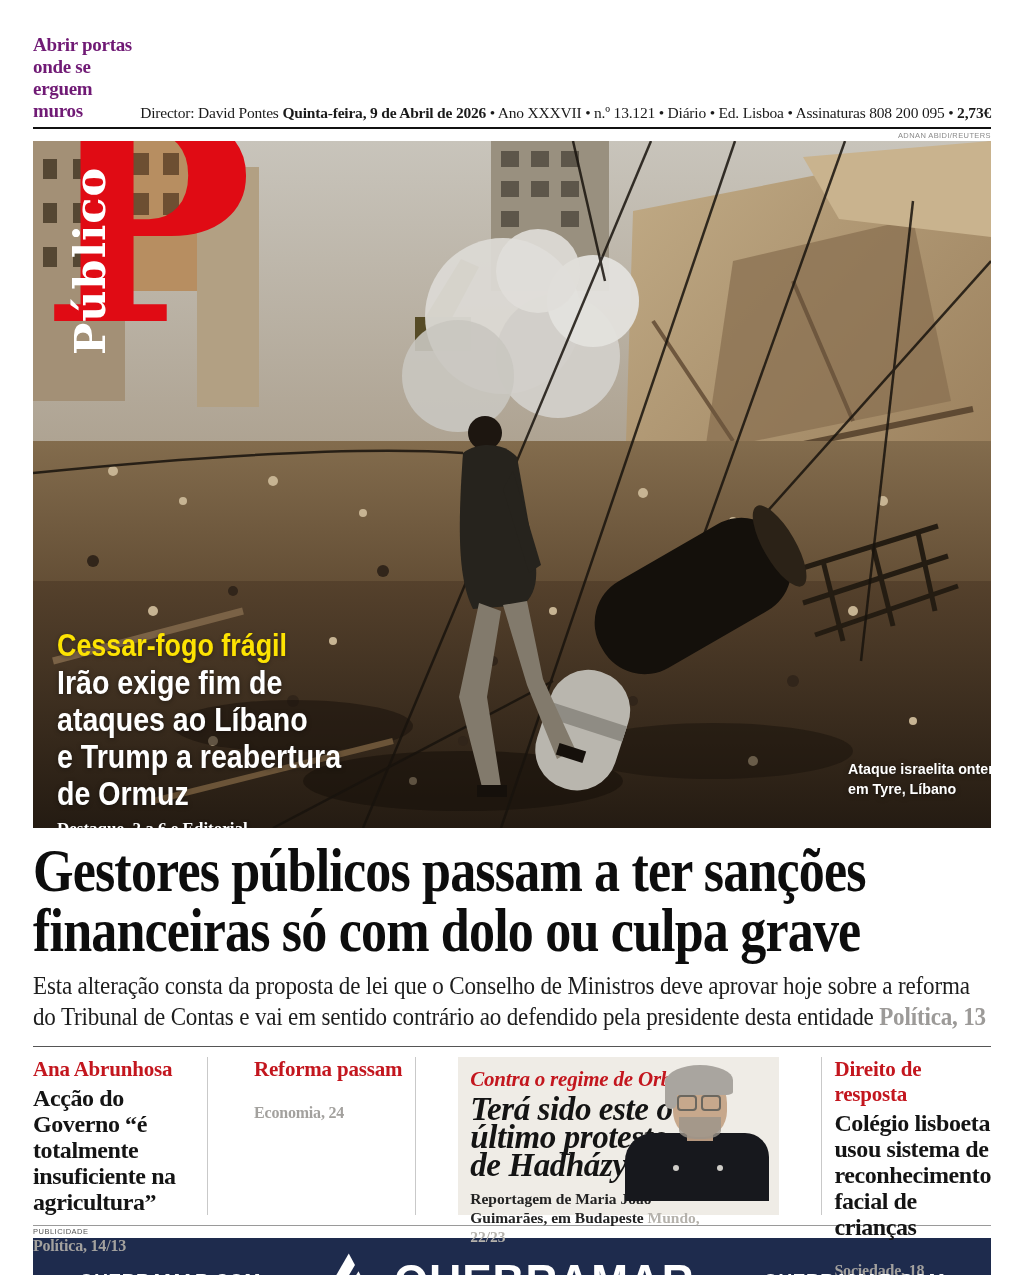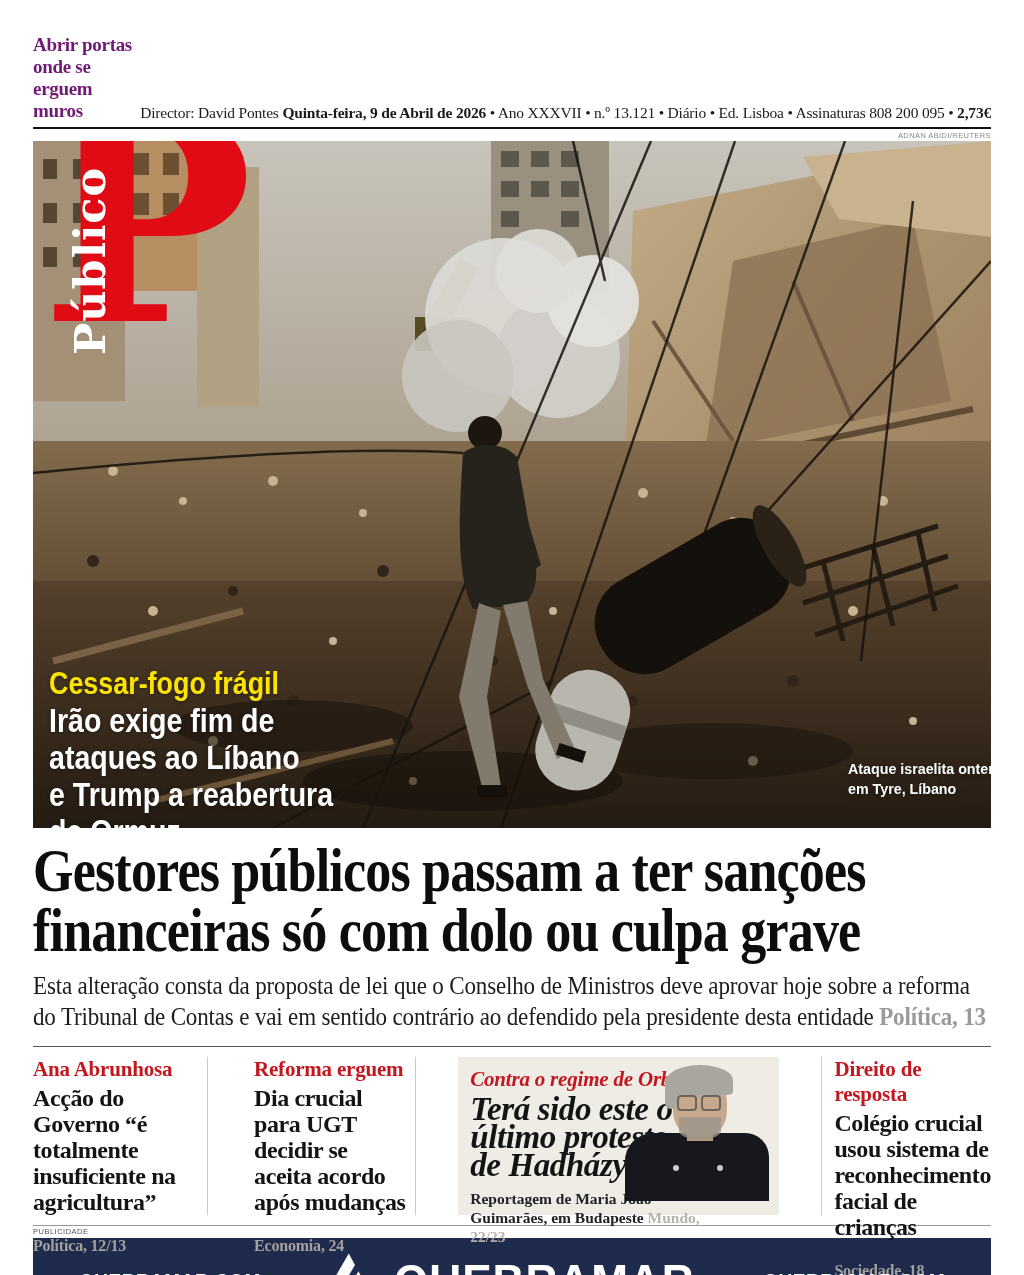--- a/index.html
+++ b/index.html
@@ -13,21 +13,21 @@
   .mast-info b{font-weight:bold;}
   .mast-rule{border-top:2px solid #111;margin-top:5px;}
   .credit{text-align:right;font-family:"Liberation Sans",sans-serif;font-size:7.5px;color:#8a8a8a;letter-spacing:.4px;padding:2px 0 1px;}
 
   
   .photo{position:relative;width:958px;height:687px;background:#8d7a5e;overflow:hidden;}
   .photo-art{position:absolute;inset:0;width:100%;height:100%;}
   .plogo{position:absolute;left:8px;top:2px;width:200px;height:260px;}
   .p-letter{position:absolute;left:0;top:-62px;font-family:"DejaVu Serif","Liberation Serif",serif;font-weight:bold;font-size:282px;line-height:282px;color:#e00b14;}
   .p-word{position:absolute;left:24px;top:12px;height:200px;writing-mode:vertical-rl;transform:rotate(180deg);font-family:"DejaVu Serif",serif;font-weight:bold;font-size:43px;color:#ffffff;letter-spacing:1px;}
-  .photo-text{position:absolute;left:16px;top:486px;margin-top:38px;}
+  .photo-text{position:absolute;left:24px;top:486px;}
   .kicker-yellow{font-family:"Liberation Sans",sans-serif;font-weight:bold;font-size:32px;color:#fde302;transform:scaleX(.84);transform-origin:0 50%;white-space:nowrap;text-shadow:0 1px 5px rgba(0,0,0,.35);}
   .photo-hl div{font-family:"Liberation Sans",sans-serif;font-weight:bold;font-size:34px;line-height:37px;color:#fff;transform:scaleX(.84);transform-origin:0 50%;white-space:nowrap;text-shadow:0 1px 6px rgba(0,0,0,.4);}
   .photo-refer{margin-top:7px;font-weight:bold;font-size:17px;color:#fff;text-shadow:0 1px 4px rgba(0,0,0,.45);}
   .photo-caption{position:absolute;left:815px;top:618px;width:170px;font-family:"Liberation Sans",sans-serif;font-weight:bold;font-size:15.5px;line-height:20px;color:#fff;transform:scaleX(.92);transform-origin:0 0;text-shadow:0 1px 5px rgba(0,0,0,.5);}
 
   
   .lead-hl{margin-top:12px;font-weight:bold;color:#0d0d0d;}
   .lead-hl div{font-size:62px;line-height:60px;letter-spacing:-1px;width:1140px;transform:scaleX(.84);transform-origin:0 0;white-space:nowrap;}
   .standfirst{margin-top:10px;width:1080px;transform:scaleX(.887);transform-origin:0 0;font-size:26px;line-height:31px;color:#1d1d1d;letter-spacing:-0.2px;}
   .standfirst .refer{color:#9c9a98;font-weight:bold;}
@@ -252,25 +252,24 @@
     <div>financeiras só com dolo ou culpa grave</div>
   </div>
   <div class="standfirst"><span>Esta alteração consta da proposta de lei que o Conselho de Ministros deve aprovar hoje sobre a reforma do Tribunal de Contas e vai em sentido contrário ao defendido pela presidente desta entidade </span><span class="refer">Política, 13</span></div>
 
   <div class="sec-rule"></div>
 
   <div class="cols">
     <div class="col col1">
       <div class="kicker">Ana Abrunhosa</div>
       <div class="col-hl">Acção do Governo “é totalmente insuficiente na agricultura”</div>
-      <div class="col-refer">Política, 12/13</div>
+      <div class="col-refer">Política, 14/13</div>
     </div>
     <div class="col col2">
-      <div class="kicker">Reforma erguem</div>
-      <div class="col-hl">Dia crucial para UGT decidir se aceita acordo após mudanças</div>
+      <div class="kicker">Reforma passam</div>
       <div class="col-refer">Economia, 24</div>
     </div>
     <div class="col colbox">
       <div class="kicker italic">Contra o regime de Orbán</div>
       <div class="box-hl">Terá sido este o último protesto de Hadházy?</div>
       <div class="box-byline"><span>Reportagem de Maria João Guimarães, em Budapeste </span><span class="refer">Mundo, 22/23</span></div>
       <div class="portrait">
         <div class="pt-coat"></div>
         <div class="pt-neck"></div>
         <div class="pt-face"></div>
@@ -278,21 +277,21 @@
         <div class="pt-hair2"></div>
         <div class="pt-eyeL"></div>
         <div class="pt-eyeR"></div>
         <div class="pt-beard"></div>
         <div class="pt-btn1"></div>
         <div class="pt-btn2"></div>
       </div>
     </div>
     <div class="col col4">
       <div class="kicker">Direito de resposta</div>
-      <div class="col-hl">Colégio crucial usou sistema de reconhecimento facial de crianças</div>
+      <div class="col-hl">Colégio lisboeta usou sistema de reconhecimento facial de crianças</div>
       <div class="col-refer">Sociedade, 18</div>
     </div>
   </div>
 
   <div class="bottom-rule"></div>
   <div class="pub-label">PUBLICIDADE</div>
   <div class="banner">
     <div class="banner-site">QUEBRAMAR.COM</div>
     <div class="banner-center">
       <svg width="62" height="56" viewBox="0 0 70 62" aria-hidden="true">

